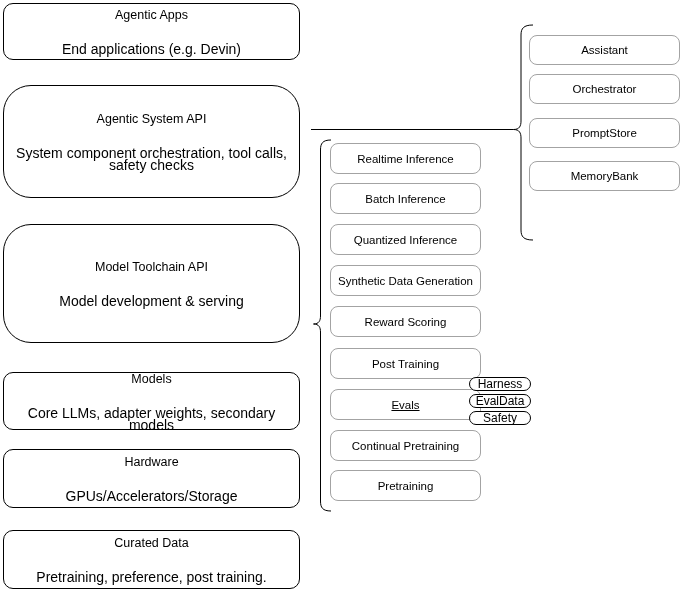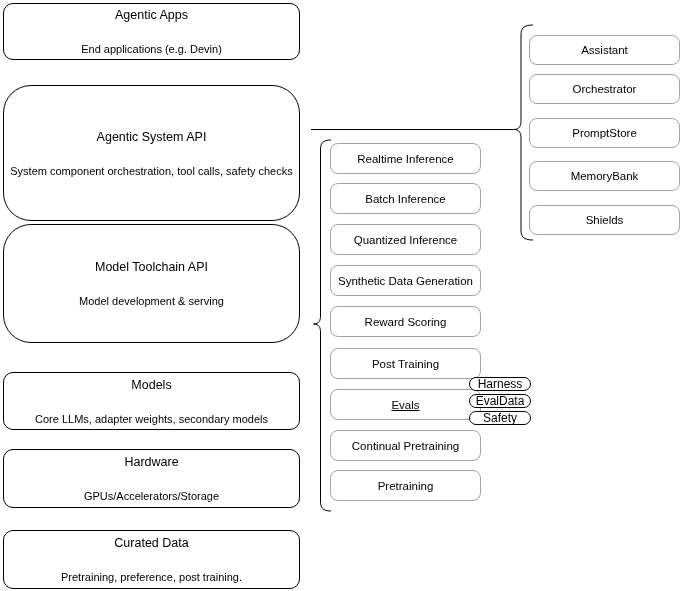--- a/index.html
+++ b/index.html
@@ -32,21 +32,21 @@
     border: 1px solid #000000;
     border-radius: 10px;
     display: flex;
     flex-direction: column;
     align-items: center;
     justify-content: center;
     text-align: center;
   }
   .lbox.round-lg { border-radius: 28px; }
   .lbox .title { font-size: 12.5px; line-height: 15px; }
-  .lbox .subtitle { font-size: 11px; line-height: 12px; margin-top: 20px; }
+  .lbox .subtitle { font-size: 14px; line-height: 12px; margin-top: 20px; }
   
   .node {
     position: absolute;
     left: 330px;
     width: 151px;
     height: 31px;
     box-sizing: border-box;
     background: #ffffff;
     border: 1px solid #a3a3a3;
     border-radius: 8px;
@@ -90,21 +90,21 @@
     <path d="M311,129.5 L513.5,129.5" stroke="#000000" stroke-width="1" fill="none"></path>
     <path d="M533,25 C523.5,25 521,28.5 521,35 L521,121 C521,126 519.5,129.5 513.5,129.5 C519.5,129.5 521,133 521,138 L521,230 C521,236.5 523.5,240 533,240" stroke="#000000" stroke-width="1" fill="none"></path>
     <path d="M331,140 C322.5,140 320.5,143.5 320.5,150 L320.5,316 C320.5,320.5 319,324 313.5,324 C319,324 320.5,327.5 320.5,332 L320.5,501 C320.5,507.5 322.5,511 331,511" stroke="#000000" stroke-width="1" fill="none"></path>
   </svg>
 
   <div class="lbox" style="top:3px; height:57px;">
     <div class="title">Agentic Apps</div>
     <div class="subtitle">End applications (e.g. Devin)</div>
   </div>
 
-  <div class="lbox round-lg" style="top:85px; height:136px;">
+  <div class="lbox round-lg" style="top:85px; height:113px;">
     <div class="title">Agentic System API</div>
     <div class="subtitle">System component orchestration, tool calls, safety checks</div>
   </div>
 
   <div class="lbox round-lg" style="top:224px; height:119px;">
     <div class="title">Model Toolchain API</div>
     <div class="subtitle">Model development &amp; serving</div>
   </div>
 
   <div class="lbox" style="top:372px; height:58px;">
@@ -133,15 +133,14 @@
   <div class="node" style="top:470px;">Pretraining</div>
 
   <div class="pill" style="top:377px;">Harness</div>
   <div class="pill" style="top:394px;">EvalData</div>
   <div class="pill" style="top:411px;">Safety</div>
 
   <div class="node rnode" style="top:35px;">Assistant</div>
   <div class="node rnode" style="top:74px;">Orchestrator</div>
   <div class="node rnode" style="top:118px;">PromptStore</div>
   <div class="node rnode" style="top:161px;">MemoryBank</div>
-  <div class="node rnode" style="top:205px;">Shields</div>
 
 </div>
 
 </body></html>

